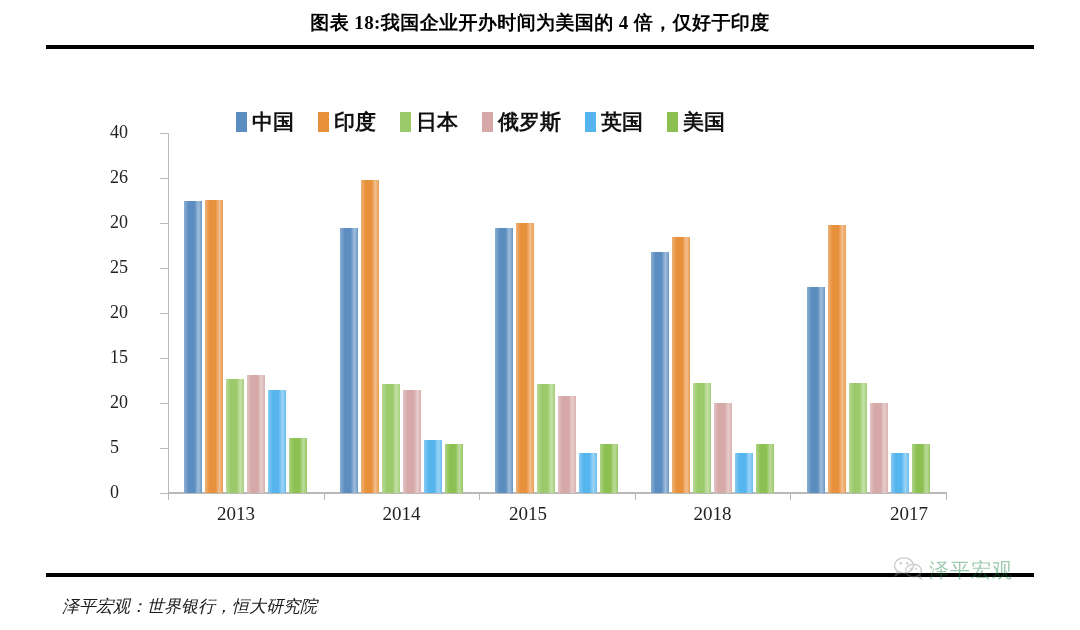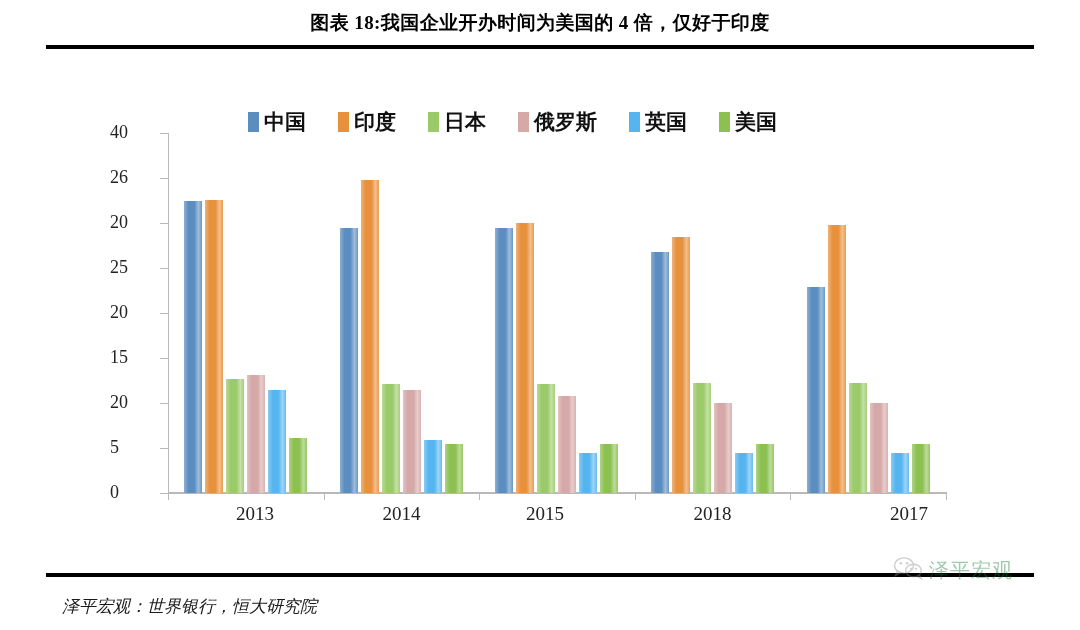--- a/index.html
+++ b/index.html
@@ -82,25 +82,25 @@
     position: absolute;
     left: 0;
     top: 60px;
     width: 1080px;
     height: 500px;
   }
 
   
   #chart-legend {
     position: absolute;
-    left: 248px;
+    left: 236px;
     top: 48px;
     display: flex;
     align-items: flex-end;
-    gap: 32px;
+    gap: 24px;
   }
   .legend-item {
     display: flex;
     align-items: center;
     gap: 5px;
   }
   .legend-swatch {
     width: 11px;
     height: 20px;
     display: inline-block;
@@ -312,25 +312,25 @@
         <div class="bar" title="中国 2017: 22.9" style="height: 206.1px; background: rgb(91, 141, 192);"></div>
         <div class="bar" title="印度 2017: 29.8" style="height: 268.2px; background: rgb(232, 145, 61);"></div>
         <div class="bar" title="日本 2017: 12.2" style="height: 109.8px; background: rgb(155, 202, 106);"></div>
         <div class="bar" title="俄罗斯 2017: 10" style="height: 90px; background: rgb(214, 168, 168);"></div>
         <div class="bar" title="英国 2017: 4.5" style="height: 40.5px; background: rgb(86, 181, 239);"></div>
         <div class="bar" title="美国 2017: 5.5" style="height: 49.5px; background: rgb(140, 193, 82);"></div>
       </div>
     </div>
   <div id="x-labels">
       <div class="x-tick" style="left: 168px;"></div>
-      <div class="x-label" style="left: 185px;">2013</div>
+      <div class="x-label" style="left: 166px;">2013</div>
       <div class="x-tick" style="left: 323.6px;"></div>
       <div class="x-label" style="left: 331.4px;">2014</div>
       <div class="x-tick" style="left: 479.2px;"></div>
-      <div class="x-label" style="left: 475px;">2015</div>
+      <div class="x-label" style="left: 458px;">2015</div>
       <div class="x-tick" style="left: 634.8px;"></div>
       <div class="x-label" style="left: 642.6px;">2018</div>
       <div class="x-tick" style="left: 790.4px;"></div>
       <div class="x-label" style="left: 839px;">2017</div>
       <div class="x-tick" style="left: 946px;"></div>
     </div>
 </div>
 
 <div id="rule-bottom"></div>
 <div id="source-note">泽平宏观：世界银行，恒大研究院</div>

